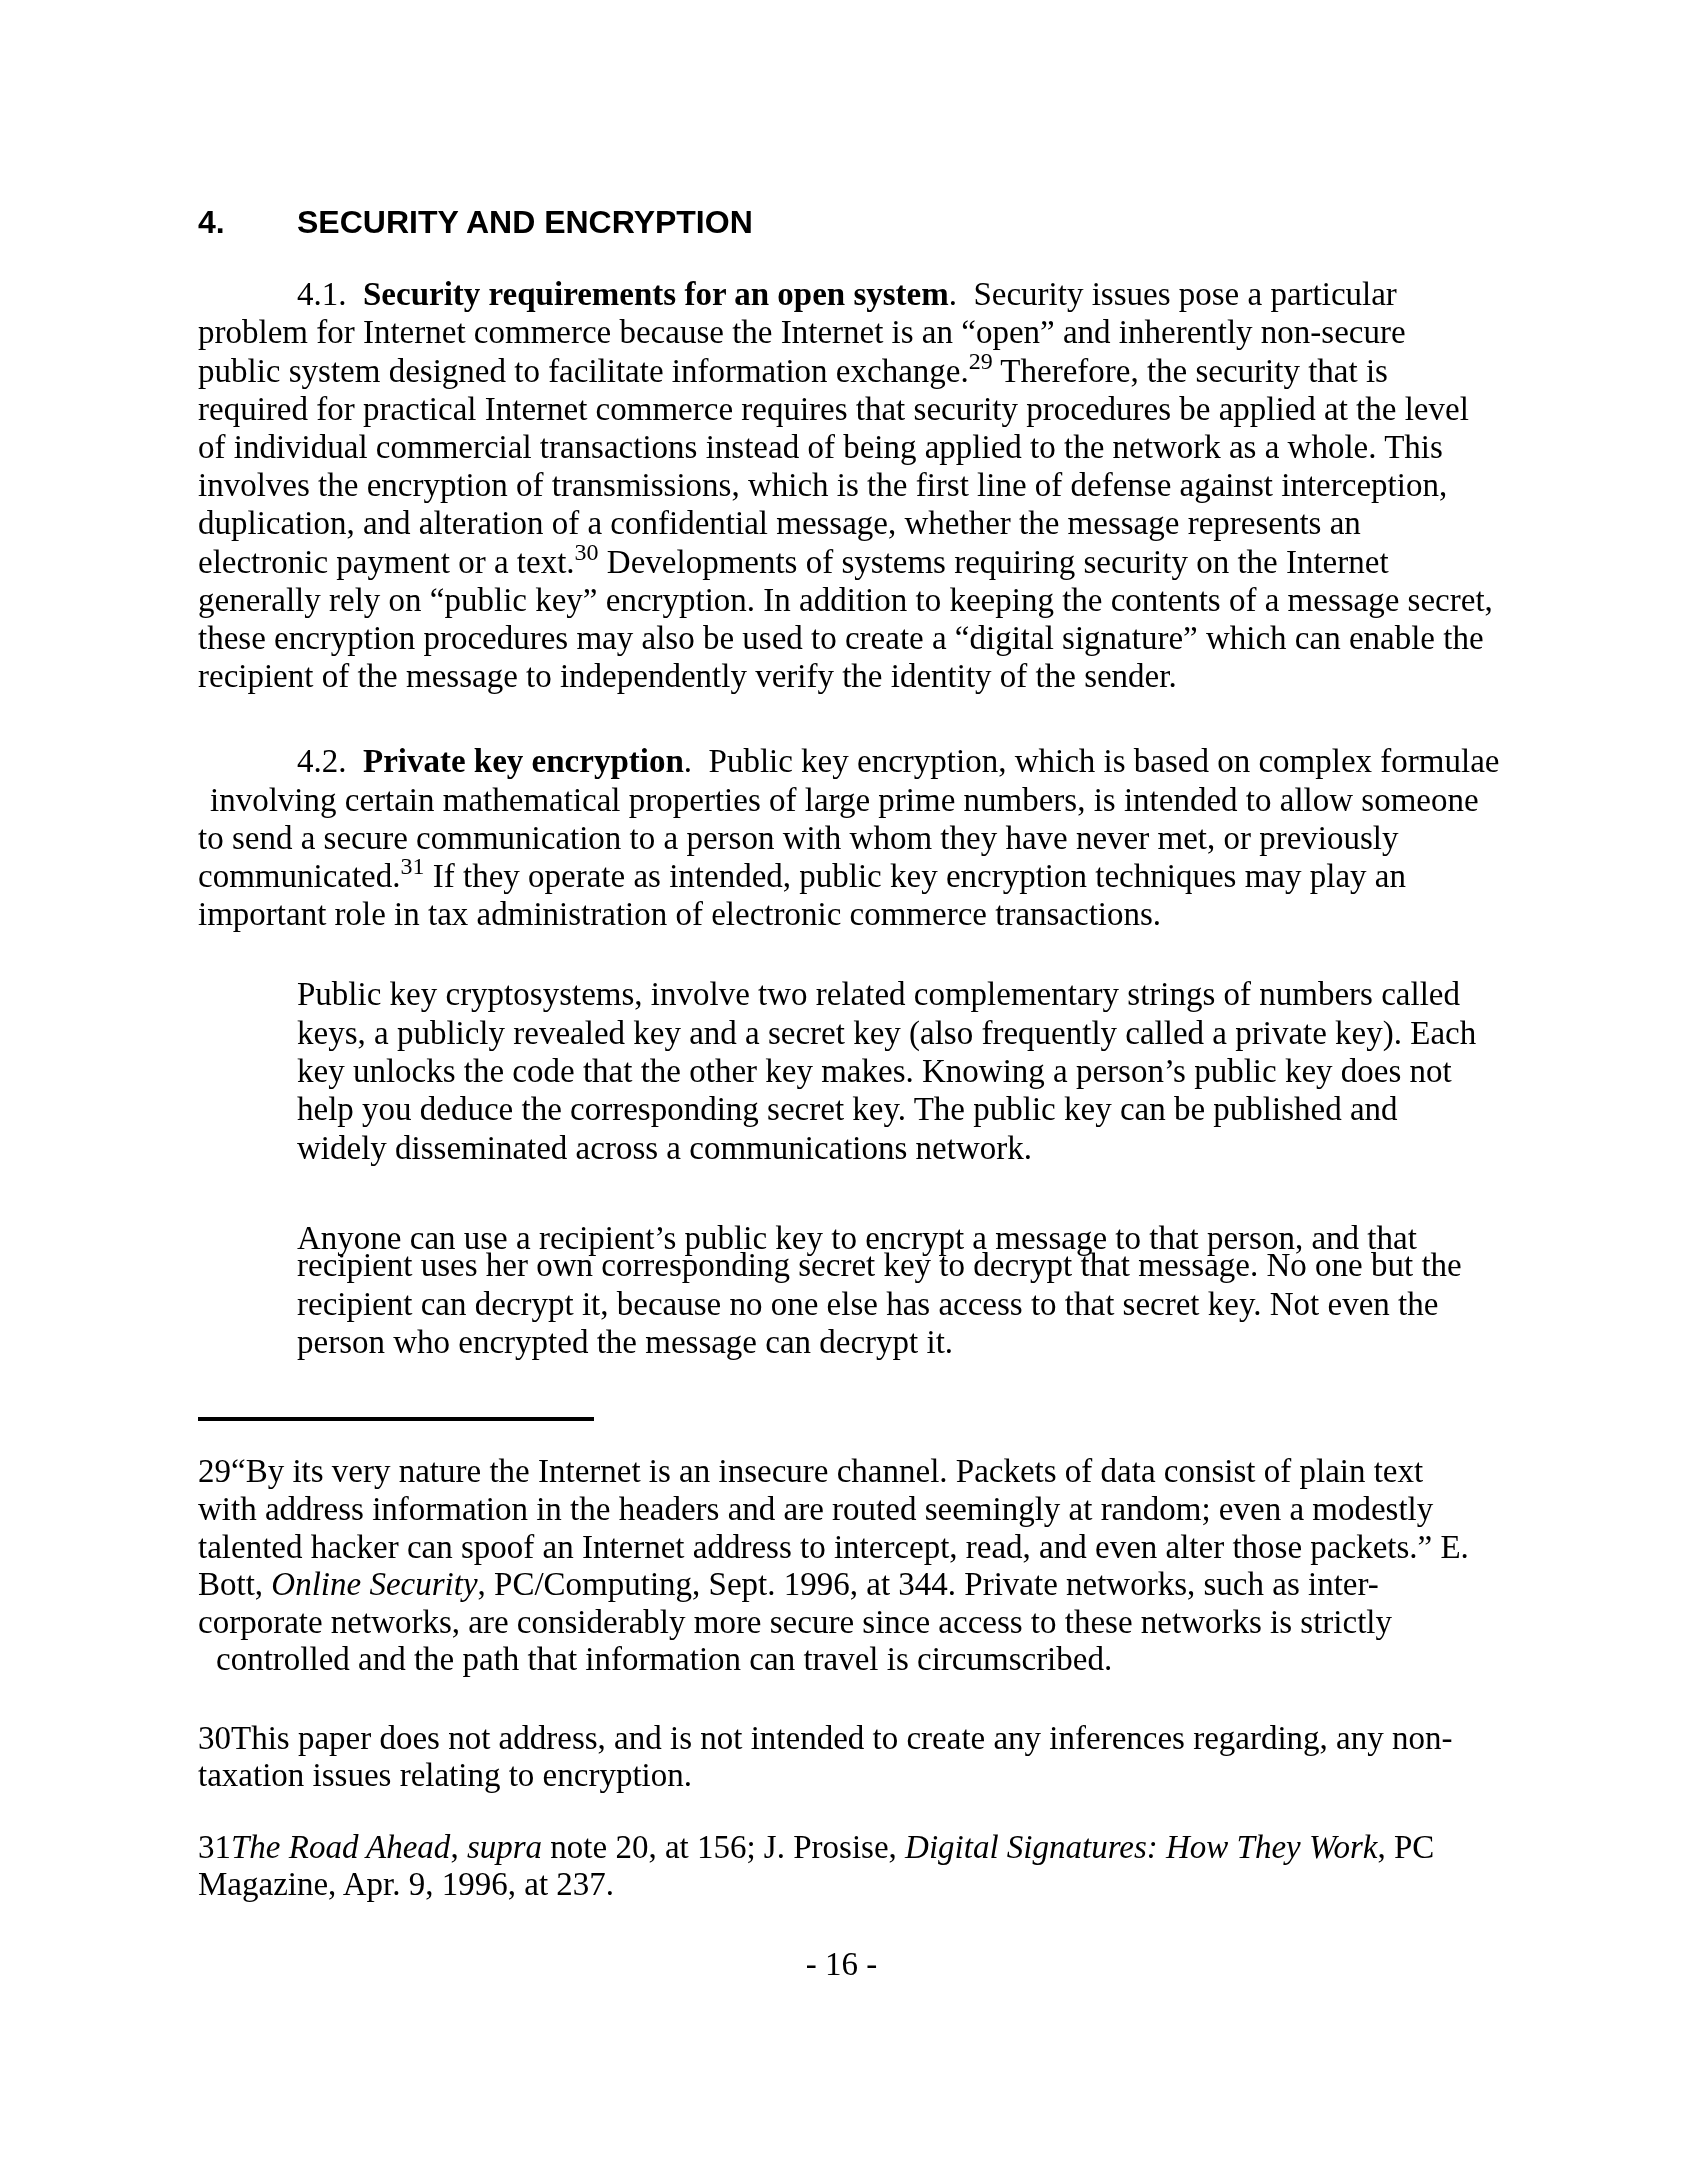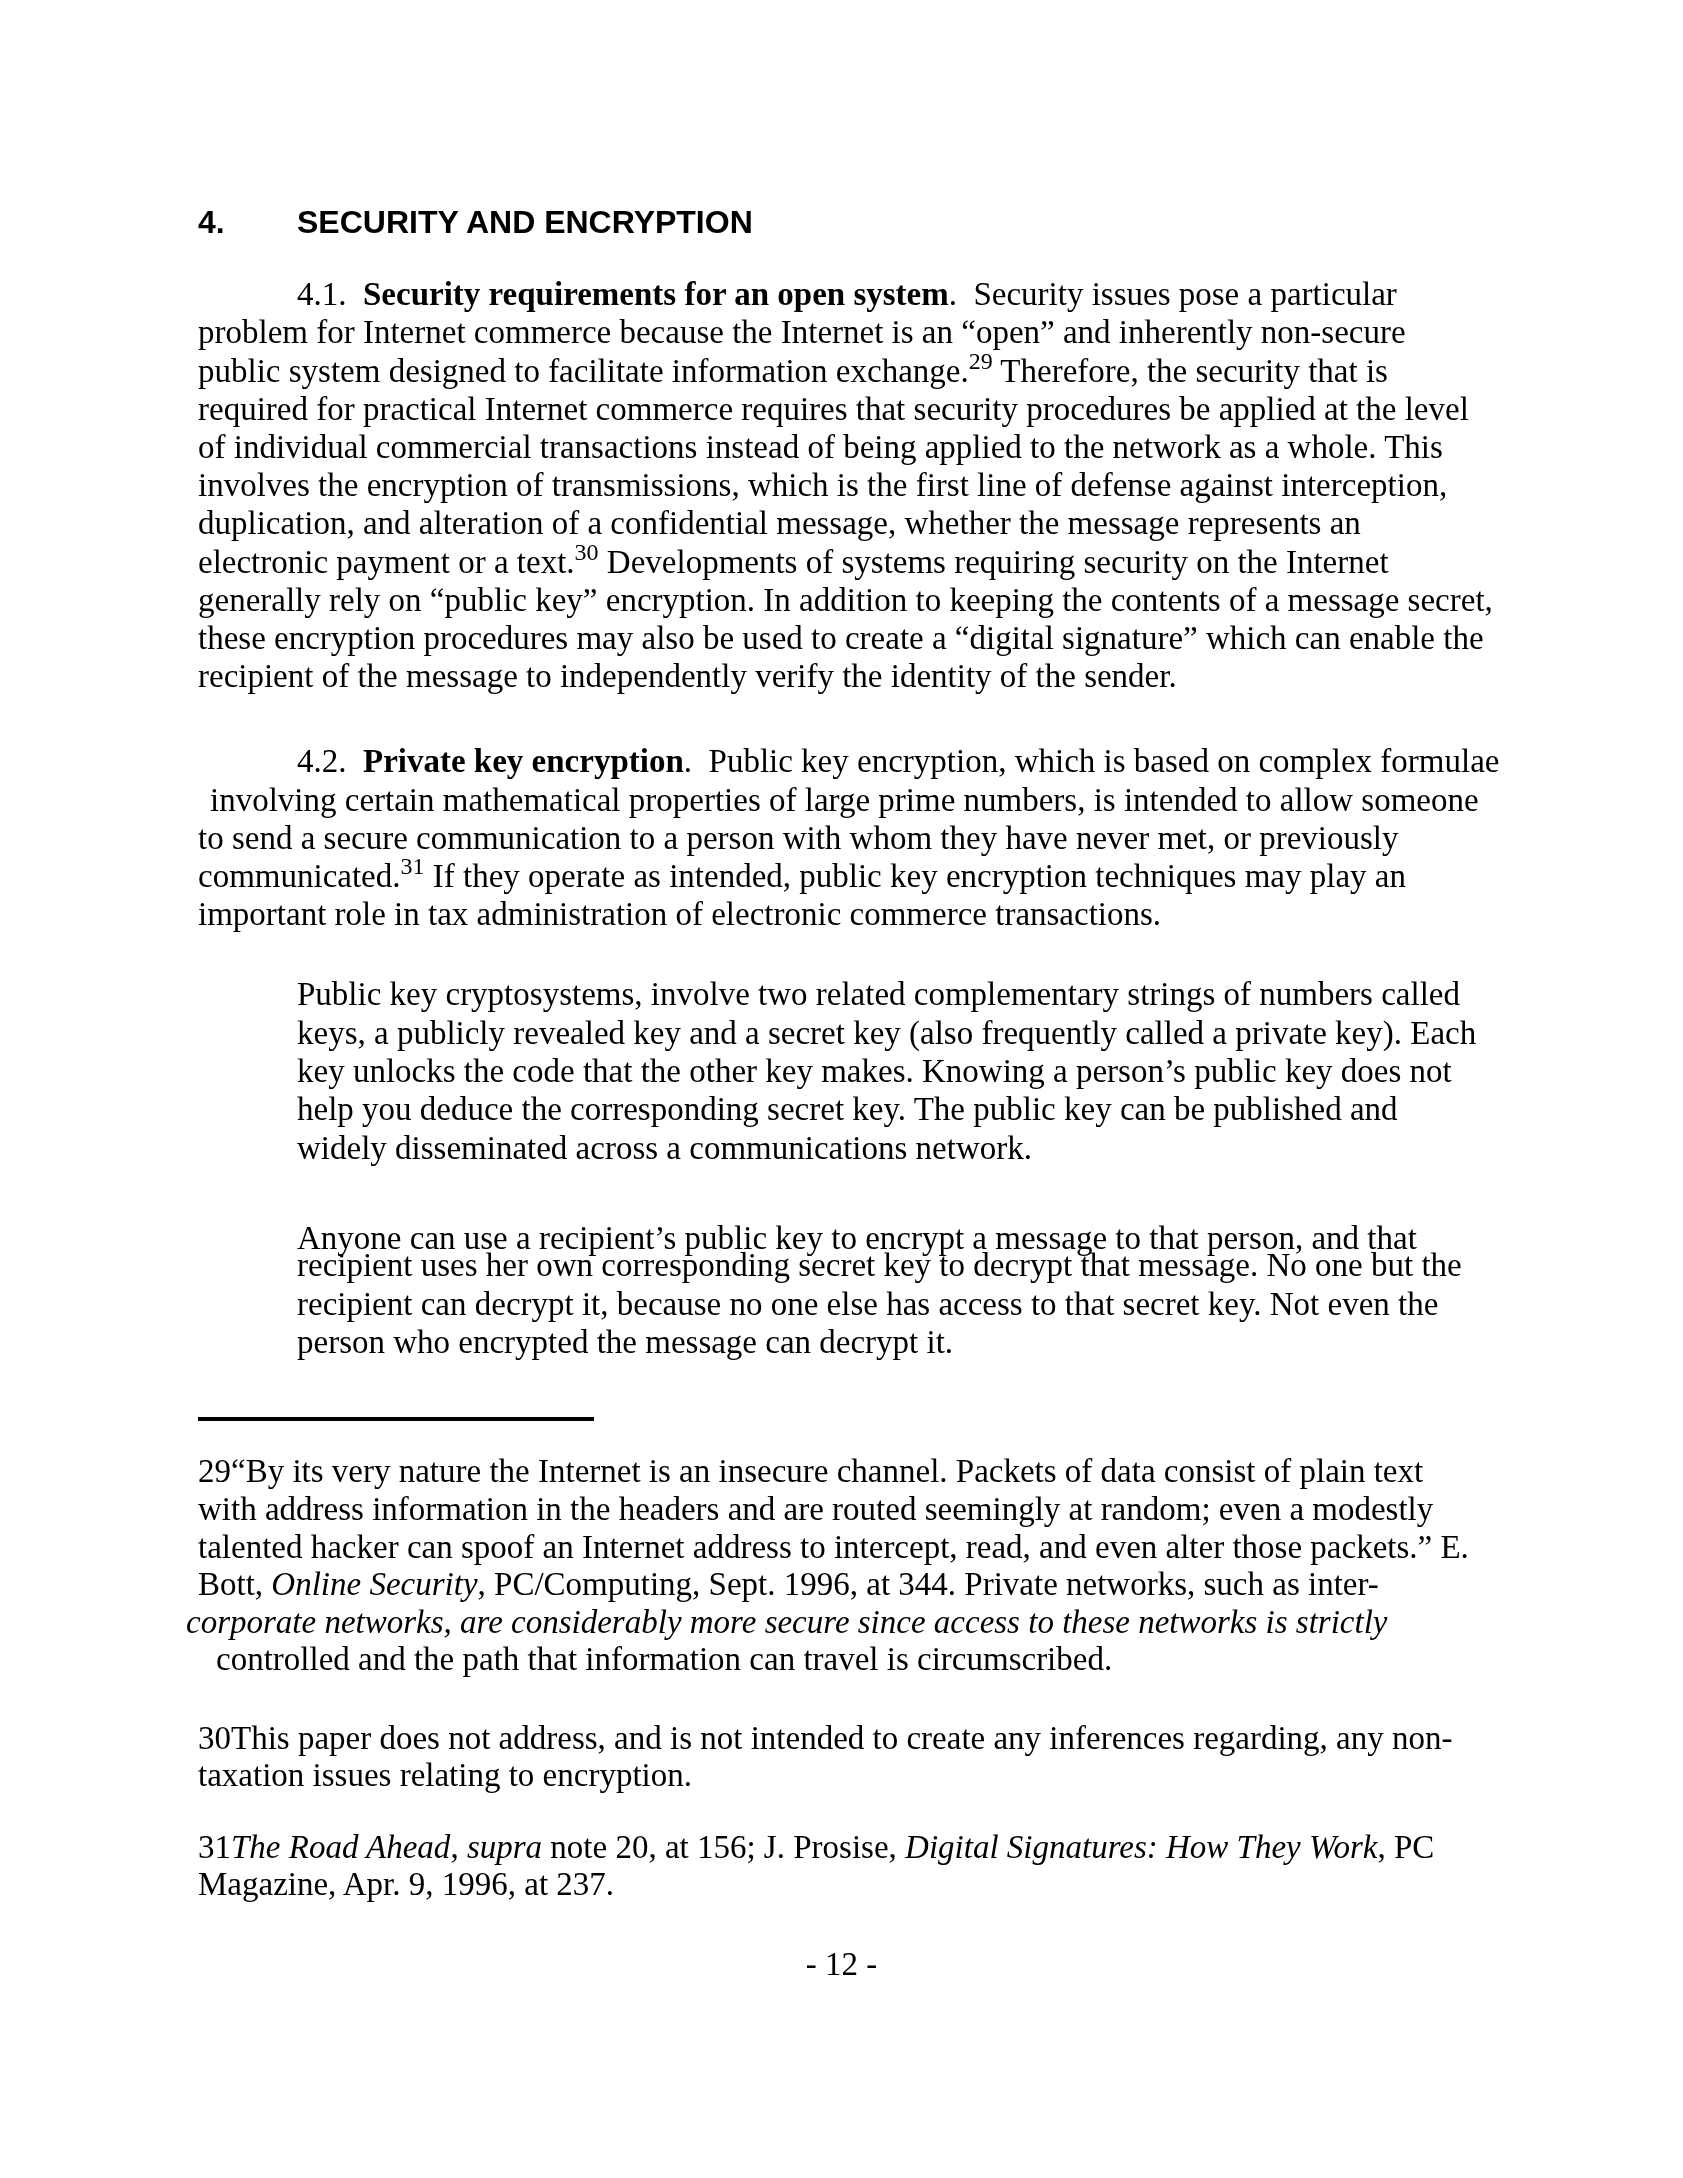--- a/index.html
+++ b/index.html
@@ -54,27 +54,27 @@
       <div class="line" style="left: 297px; top: 1326px;"><span>person who encrypted the message can decrypt it.</span></div>
     </div>
 
   <div class="rule"></div>
 
   <div id="footnote-29">
       <div class="line" style="left: 198px; top: 1455px;"><span>29“By its very nature the Internet is an insecure channel. Packets of data consist of plain text</span></div>
       <div class="line" style="left: 198px; top: 1493px;"><span>with address information in the headers and are routed seemingly at random; even a modestly</span></div>
       <div class="line" style="left: 198px; top: 1531px;"><span>talented hacker can spoof an Internet address to intercept, read, and even alter those packets.” E.</span></div>
       <div class="line" style="left: 198px; top: 1568px;"><span>Bott, </span><span class="i">Online Security</span><span>, PC/Computing, Sept. 1996, at 344. Private networks, such as inter-</span></div>
-      <div class="line" style="left: 186px; top: 1606px; font-style: italic;"><span>corporate networks, are considerably more secure since access to these networks is strictly</span></div>
+      <div class="line" style="left: 198px; top: 1606px;"><span>corporate networks, are considerably more secure since access to these networks is strictly</span></div>
       <div class="line" style="left: 216px; top: 1643px;"><span>controlled and the path that information can travel is circumscribed.</span></div>
     </div>
   <div id="footnote-30">
       <div class="line" style="left: 198px; top: 1722px;"><span>30This paper does not address, and is not intended to create any inferences regarding, any non-</span></div>
       <div class="line" style="left: 198px; top: 1759px;"><span>taxation issues relating to encryption.</span></div>
     </div>
   <div id="footnote-31">
       <div class="line" style="left: 198px; top: 1831px;"><span>31</span><span class="i">The Road Ahead</span><span>, </span><span class="i">supra</span><span> note 20, at 156; J. Prosise, </span><span class="i">Digital Signatures: How They Work</span><span>, PC</span></div>
       <div class="line" style="left: 198px; top: 1868px;"><span>Magazine, Apr. 9, 1996, at 237.</span></div>
     </div>
 
-  <div class="pagenum" style="top:1948px;">- 12 -</div>
+  <div class="pagenum" style="top:1948px;">- 16 -</div>
 </div>
 
 
 </body></html>

